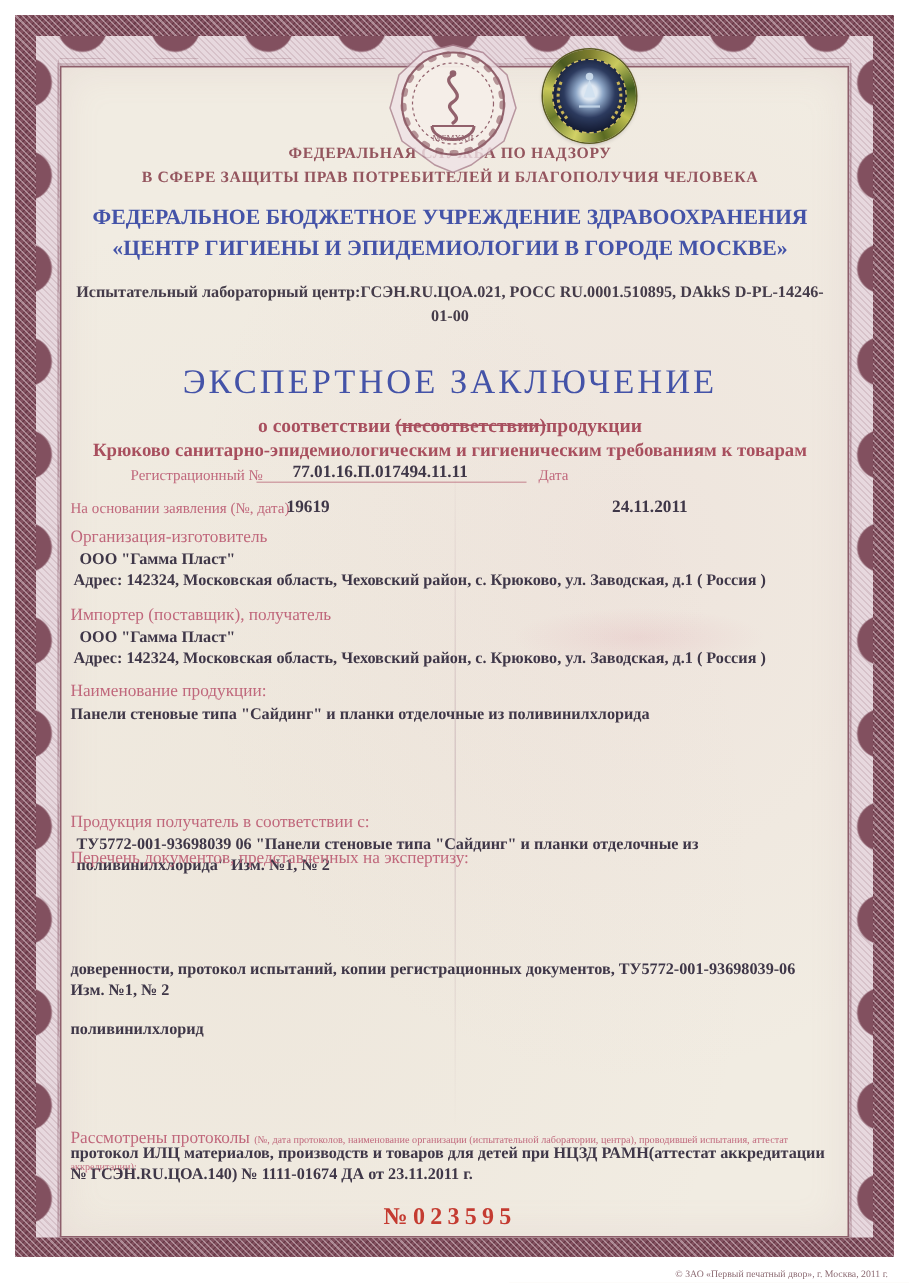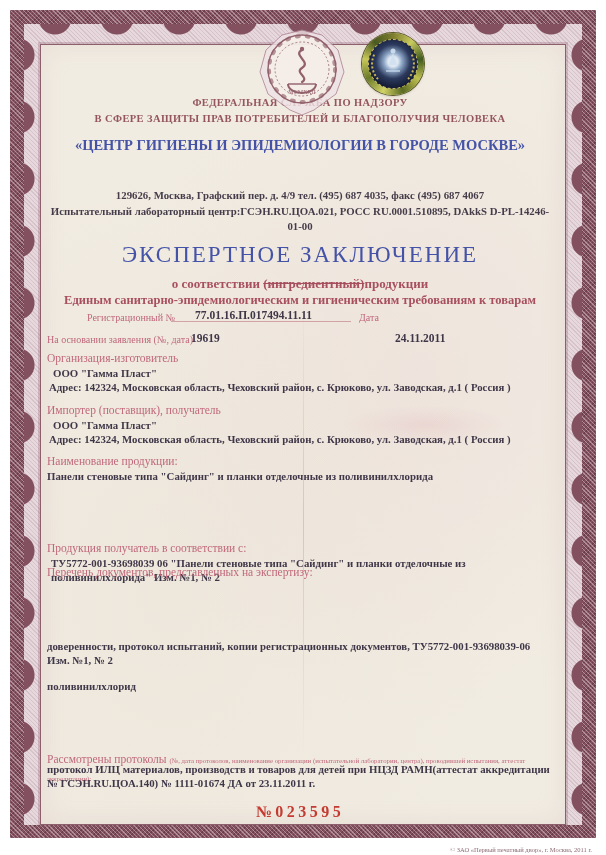--- a/index.html
+++ b/index.html
@@ -85,42 +85,42 @@
   <div class="doc">
     <div class="fold"></div>
     <div class="ghost"></div>
 
     <div class="abs agency">
       <div>ФЕДЕРАЛЬНАЯ СЛУЖБА ПО НАДЗОРУ</div>
       <div>В СФЕРЕ ЗАЩИТЫ ПРАВ ПОТРЕБИТЕЛЕЙ И БЛАГОПОЛУЧИЯ  ЧЕЛОВЕКА</div>
     </div>
 
     <div class="abs org-blue">
+      <div>ФЕДЕРАЛЬНОЕ БЮДЖЕТНОЕ УЧРЕЖДЕНИЕ ЗДРАВООХРАНЕНИЯ</div>
       <div>«ЦЕНТР ГИГИЕНЫ И ЭПИДЕМИОЛОГИИ В ГОРОДЕ МОСКВЕ»</div>
     </div>
 
     <div class="abs addr">
-      <div>129626, Москва, Графский пер. д. 4/9 тел. (495) 687 4035, факс (495) 687 4067</div>
       <div>Испытательный лабораторный центр:ГСЭН.RU.ЦОА.021, РОСС RU.0001.510895, DAkkS D-PL-14246-01-00</div>
     </div>
 
     <div class="abs title">ЭКСПЕРТНОЕ ЗАКЛЮЧЕНИЕ</div>
 
     <div class="abs sub">
-      <span>о соответствии </span><span class="struck">(ингредиентный)</span><span>продукции</span>
+      <span>о соответствии </span><span class="struck">(несоответствии)</span><span>продукции</span>
     </div>
-    <div class="abs sub2">Единым санитарно-эпидемиологическим и гигиеническим требованиям к товарам</div>
+    <div class="abs sub2">Крюково санитарно-эпидемиологическим и гигиеническим требованиям к товарам</div>
 
     <span class="field" style="left:46px;top:267px;">Регистрационный №</span>
     <span class="fval uline" style="left:130px;top:264px;width:180px;padding-left:24px;box-sizing:border-box;">77.01.16.П.017494.11.11</span>
     <span class="field" style="left:318px;top:267px;">Дата</span>
 
     <span class="field" style="left:6px;top:289px;">На основании заявления (№, дата)</span>
     <span class="fval" style="left:150px;top:287px;">19619</span>
-    <span class="fval" style="left:354px;top:287px;">24.11.2011</span>
+    <span class="fval" style="left:367px;top:287px;">24.11.2011</span>
 
     <div class="abs label" style="top:307px;">Организация-изготовитель</div>
     <div class="abs name" style="top:321px;left:12px;">ООО "Гамма Пласт"</div>
     <div class="abs value" style="top:335px;left:8px;">Адрес: 142324, Московская область, Чеховский район, с. Крюково, ул. Заводская, д.1 ( Россия )</div>
 
     <div class="abs label" style="top:359px;">Импортер (поставщик), получатель</div>
     <div class="abs name" style="top:373px;left:12px;">ООО "Гамма Пласт"</div>
     <div class="abs value" style="top:387px;left:8px;">Адрес: 142324, Московская область, Чеховский район, с. Крюково, ул. Заводская, д.1 ( Россия )</div>
 
     <div class="abs label" style="top:410px;">Наименование продукции:</div>

